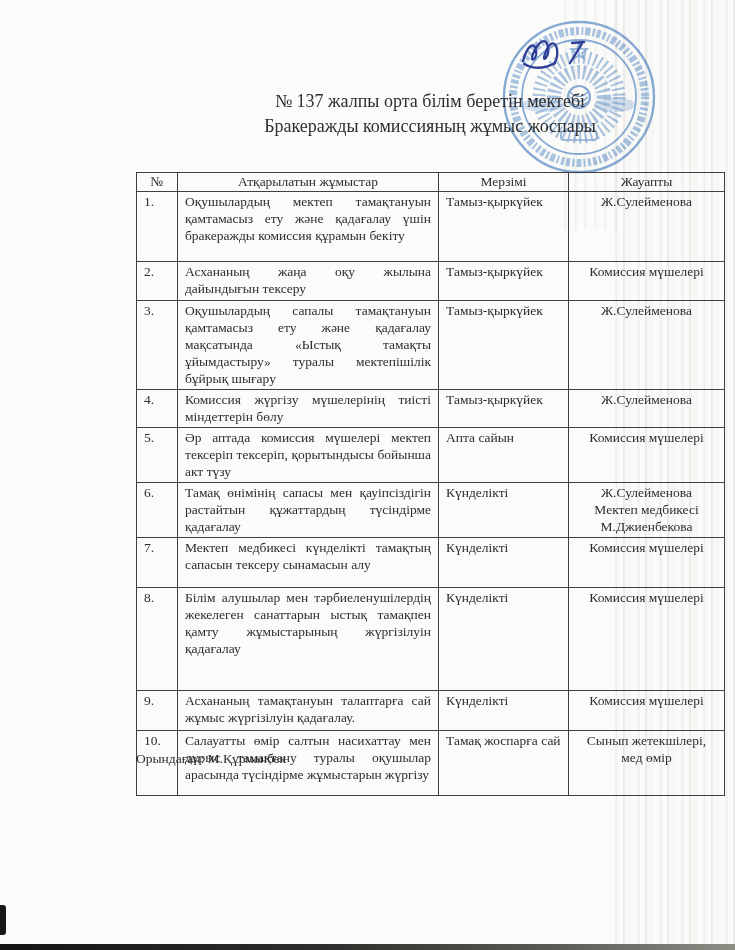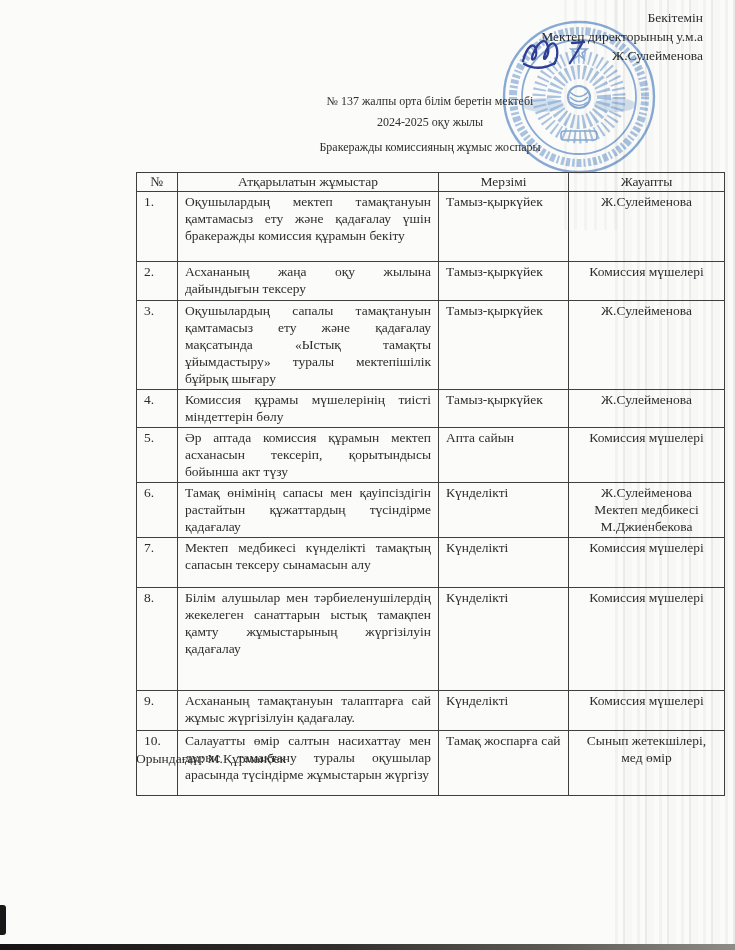--- a/index.html
+++ b/index.html
@@ -35,21 +35,21 @@
     background:#181818;border-radius:0 3px 3px 0;
   }
   
   .approval{
     position:absolute;top:8px;right:32px;
     text-align:right;font-size:13.5px;line-height:19px;
   }
   
   .title-block{
     position:absolute;top:91px;left:136px;width:588px;
-    text-align:center;font-size:12px;line-height:21px;
+    text-align:center;font-size:18px;line-height:21px;
   }
   .plan-title{margin-top:4px;}
   
   .stamp{
     position:absolute;left:499px;top:17px;width:160px;height:160px;
     opacity:.82;mix-blend-mode:multiply;pointer-events:none;
   }
   .stamp .ring{stroke:var(--stamp-color,#6f9bd2);fill:none;}
   .stamp .txtring{stroke:var(--stamp-color,#6f9bd2);fill:none;opacity:.7;}
   .stamp .fillsoft{fill:var(--stamp-color,#6f9bd2);opacity:.35;stroke:none;}
@@ -92,25 +92,20 @@
   }
 </style>
 </head>
 <body>
 
 <div class="page" style="--stamp-color: #6f9bd2; --ink-color: #2e3d96; color: rgb(46, 46, 48);">
 
   <div class="streak-band"></div>
   <div class="streak-band2"></div>
 
-  <div class="approval">
-    <div>Бекітемін</div>
-    <div>Мектеп директорының у.м.а</div>
-    <div>Ж.Сулейменова</div>
-  </div>
 
   <svg class="stamp" viewBox="0 0 160 160" aria-hidden="true">
     <circle class="ring" cx="80" cy="80" r="75" stroke-width="2.4"></circle>
     <circle class="txtring" cx="80" cy="80" r="66" stroke-width="8" stroke-dasharray="2.5 2 4 2 3 2.5 2 2 5 2"></circle>
     <circle class="ring" cx="80" cy="80" r="57" stroke-width="1.8"></circle>
 
     <circle class="txtring" cx="80" cy="80" r="40" stroke-width="13" stroke-dasharray="2 3.5" opacity="0.55"></circle>
     <circle class="txtring" cx="80" cy="80" r="25" stroke-width="14" stroke-dasharray="2.5 3" opacity="0.6"></circle>
 
     <circle class="ring" cx="80" cy="80" r="11" stroke-width="2.2"></circle>
@@ -124,21 +119,20 @@
   </svg>
 
   <svg class="signature" viewBox="0 0 88 42" aria-hidden="true">
     <path d="M7,28 C11,13 18,8 20,17 C22,26 13,31 17,21 C23,7 30,4 32,14 C34,24 25,31 29,21 C33,9 39,7 41,16 C42,22 40,28 38,31"></path>
     <path d="M8,31 C19,37 30,35 39,30"></path>
     <path d="M56,10 L68,9 M67,9 L54,30"></path>
   </svg>
 
   <div class="title-block">
     <div>№ 137 жалпы орта білім беретін мектебі</div>
-    <div>2024-2025 оқу жылы</div>
     <div class="plan-title">Бракеражды комиссияның жұмыс жоспары</div>
   </div>
 
   <table class="plan">
     <colgroup>
       <col class="c-num">
         <col class="c-task">
         <col class="c-term">
         <col class="c-resp">
     </colgroup>
@@ -164,27 +158,27 @@
           <td class="col-resp">Комиссия мүшелері</td>
         </tr>
         <tr>
           <td class="col-num">3.</td>
           <td class="col-task">Оқушылардың сапалы тамақтануын қамтамасыз ету және қадағалау мақсатында «Ыстық тамақты ұйымдастыру» туралы мектепішілік бұйрық шығару</td>
           <td class="col-term">Тамыз-қыркүйек</td>
           <td class="col-resp">Ж.Сулейменова</td>
         </tr>
         <tr>
           <td class="col-num">4.</td>
-          <td class="col-task">Комиссия құрамы мүшелерінің тиісті міндеттерін бөлу</td>
+          <td class="col-task">Комиссия жүргізу мүшелерінің тиісті міндеттерін бөлу</td>
           <td class="col-term">Тамыз-қыркүйек</td>
           <td class="col-resp">Ж.Сулейменова</td>
         </tr>
         <tr>
           <td class="col-num">5.</td>
-          <td class="col-task">Әр аптада комиссия құрамын мектеп асханасын тексеріп, қорытындысы бойынша акт түзу</td>
+          <td class="col-task">Әр аптада комиссия мүшелері мектеп тексеріп тексеріп, қорытындысы бойынша акт түзу</td>
           <td class="col-term">Апта сайын</td>
           <td class="col-resp">Комиссия мүшелері</td>
         </tr>
         <tr>
           <td class="col-num">6.</td>
           <td class="col-task">Тамақ өнімінің сапасы мен қауіпсіздігін растайтын құжаттардың түсіндірме қадағалау</td>
           <td class="col-term">Күнделікті</td>
           <td class="col-resp">Ж.Сулейменова
 Мектеп медбикесі
 М.Джиенбекова</td>

